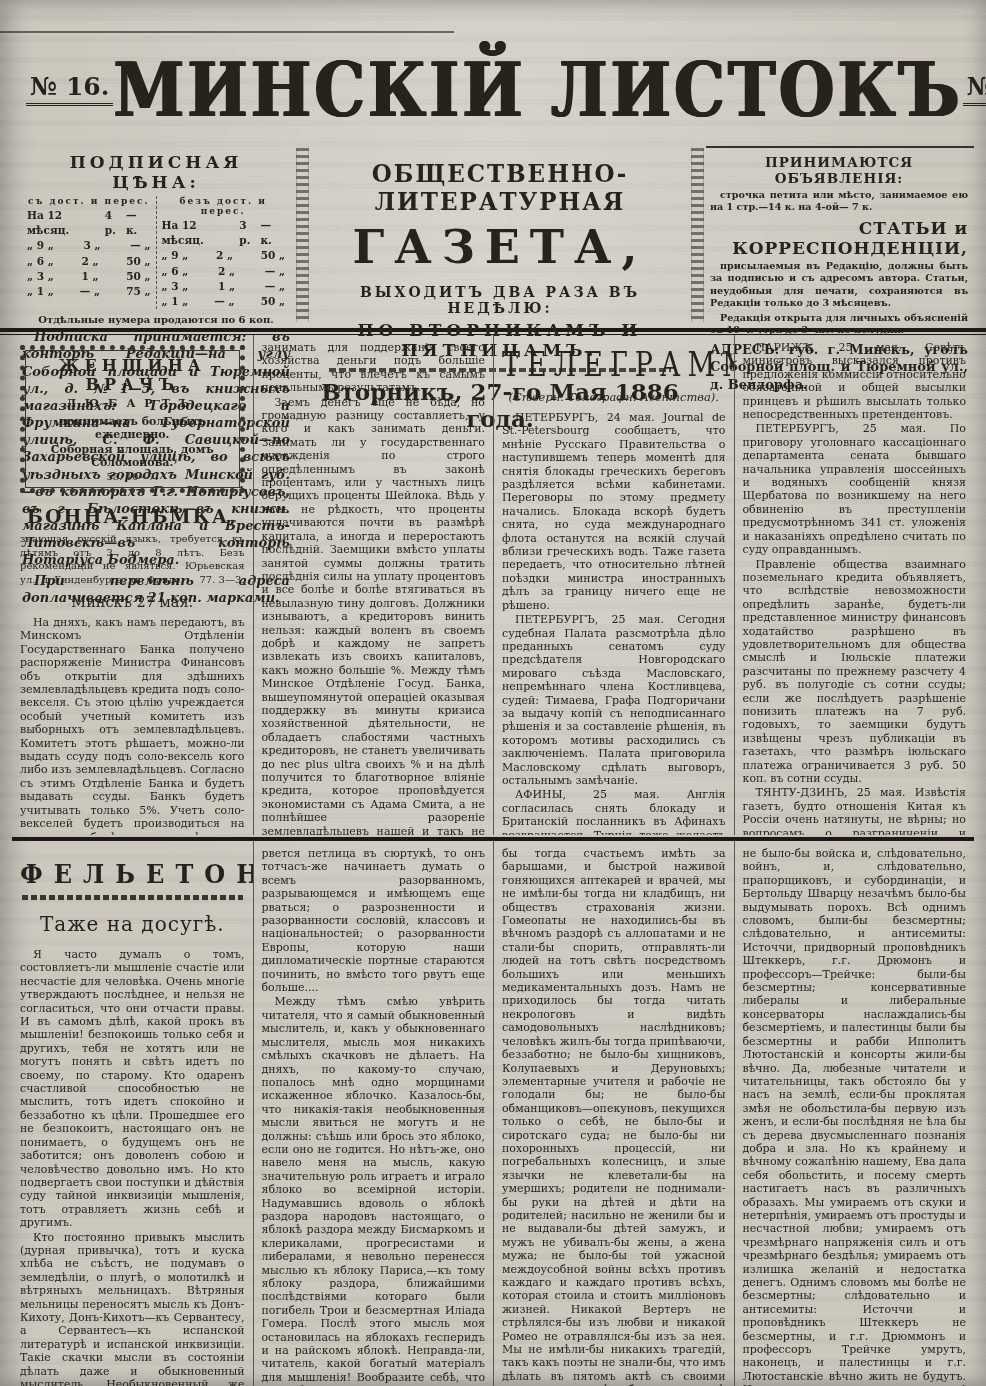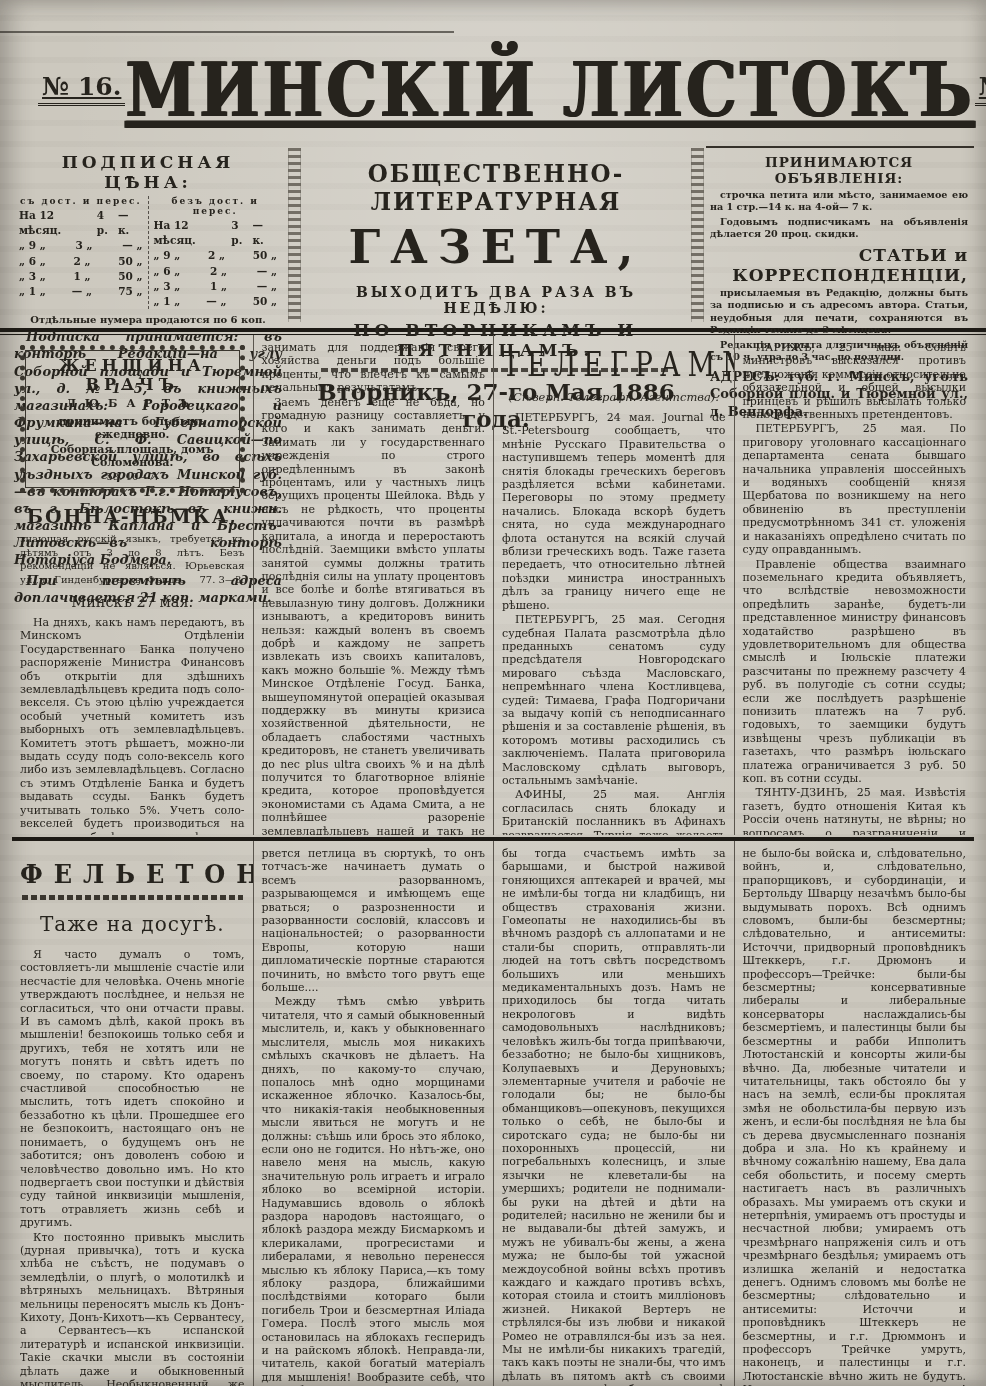--- a/index.html
+++ b/index.html
@@ -10,30 +10,30 @@
       repeating-linear-gradient(180deg, transparent 0 15px, rgba(60,55,45,.035) 15px 21px),
       #ccc8be;
     box-shadow: inset 12px 0 22px rgba(40,36,30,.25), inset -8px 0 18px rgba(40,36,30,.18);
     color:#26231d;
     font-family:"DejaVu Serif", serif;
     overflow:hidden;
   }
   .topline{position:absolute;top:31px;left:0;width:46%;height:2px;background:#1f1c17;opacity:.6;}
 
   
-  .masthead{display:flex;align-items:center;justify-content:space-between;padding:38px 26px 0 38px;height:102px;text-decoration:underline;}
+  .masthead{display:flex;align-items:center;justify-content:space-between;padding:38px 26px 0 26px;height:102px;}
   .issue-no{font-size:25px;font-weight:bold;border-bottom:3px double #26231d;padding:0 4px 2px 4px;white-space:nowrap;}
   .mast-title{
     flex:1;text-align:center;font-weight:bold;font-size:64px;letter-spacing:3px;
     transform:scaleY(1.18);white-space:nowrap;
     text-shadow:1px 0 0 #26231d, -1px 0 0 #26231d;
   }
 
   
-  .header-row{display:flex;align-items:stretch;margin:6px 12px 0 8px;height:178px;border-bottom:none;}
+  .header-row{display:flex;align-items:stretch;margin:6px 12px 0 16px;height:178px;border-bottom:none;}
   .wave{width:11px;margin:2px 2px;background:repeating-linear-gradient(180deg,#555047 0 3px, transparent 3px 7px);opacity:.75;border-left:1px solid rgba(70,65,58,.4);border-right:1px solid rgba(70,65,58,.4);}
   .sub-box{width:268px;padding:4px 4px 0 6px;}
   .sub-title{text-align:center;font-weight:bold;font-size:17px;letter-spacing:4px;margin:2px 0 4px 0;}
   .price-cols{display:flex;border-bottom:none;}
   .price-col{flex:1;padding:0 2px;}
   .price-col + .price-col{border-left:1px dashed #55504a;}
   .price-head{text-align:center;font-weight:bold;font-size:9px;letter-spacing:2px;margin-bottom:2px;}
   .price-row{display:flex;justify-content:space-between;font-size:10.5px;font-weight:bold;line-height:1.45;padding:0 3px;}
   .sub-note{font-size:10px;font-weight:bold;text-align:center;margin:5px 0 3px 0;}
   .sub-info{font-size:13px;font-weight:bold;text-align:justify;line-height:1.32;margin:0;font-style:italic;}
@@ -189,21 +189,20 @@
       <div class="c-sch2">ПО ВТОРНИКАМЪ И ПЯТНИЦАМЪ.</div>
       <div class="c-rule"></div>
       <div class="c-date">Вторникъ, 27-го Мая 1886 года.</div>
     </div>
 
     <div class="wave"></div>
 
     <div class="ads-box">
       <div class="a-title">ПРИНИМАЮТСЯ ОБЪЯВЛЕНІЯ:</div>
       <p class="a-p">строчка петита или мѣсто, занимаемое ею на 1 стр.—14 к. на 4-ой— 7 к.</p>
-      <p class="a-p">Годовымъ подписчикамъ на объявленія дѣлается 20 проц. скидки.</p>
       <div class="a-sub">СТАТЬИ и КОРРЕСПОНДЕНЦІИ,</div>
       <p class="a-p">присылаемыя въ Редакцію, должны быть за подписью и съ адресомъ автора. Статьи, неудобныя для печати, сохраняются въ Редакціи только до 3 мѣсяцевъ.</p>
       <p class="a-p">Редакція открыта для личныхъ объясненій съ 10 ч. утра до 3 час. по полудни.</p>
       <div class="a-addr">АДРЕСЪ: губ. г. Минскъ, уголъ Соборной площ. и Тюремной ул., д. Вендорфа.</div>
     </div>
   </div>
 
   <div class="hr-double"></div>
 
   <div class="cols top-cols">

